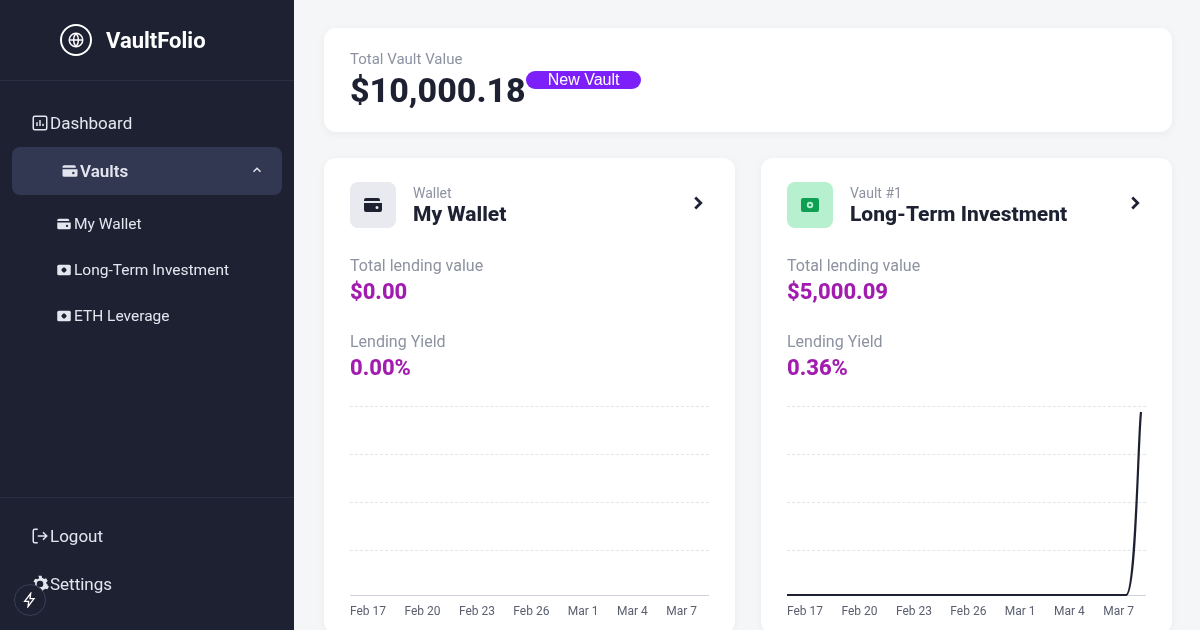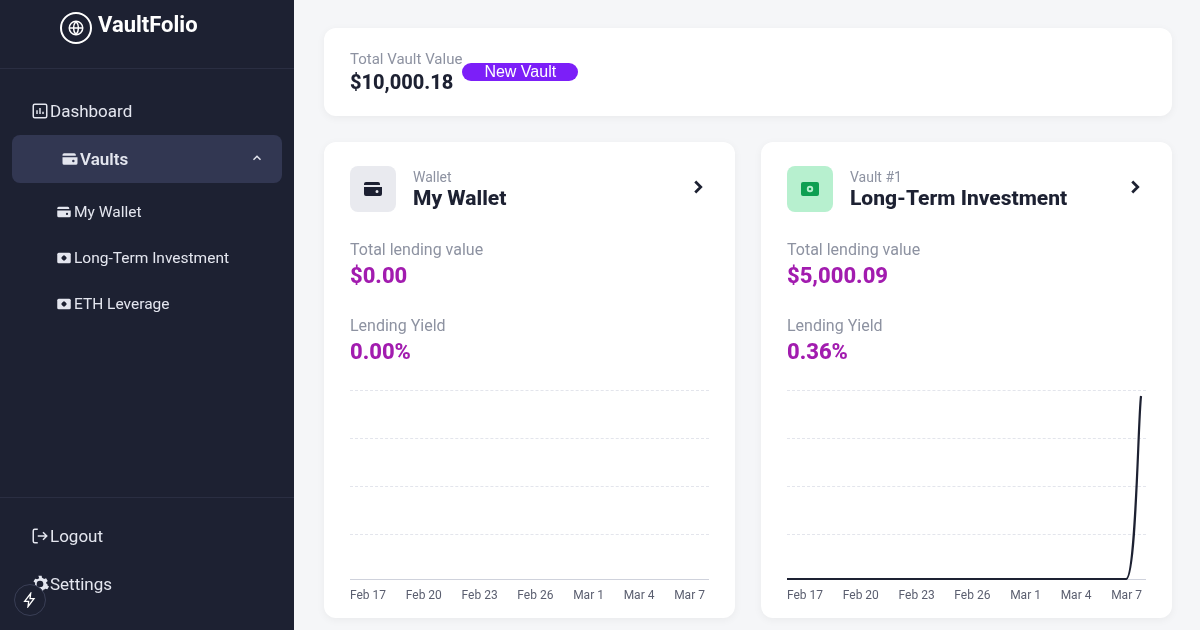--- a/index.html
+++ b/index.html
@@ -14,23 +14,23 @@
 .sidebar {
   width: 294px;
   background: #1d2132;
   color: #fff;
   display: flex;
   flex-direction: column;
   height: 100%;
 }
 .brand {
   display: flex;
-  align-items: flex-start;
-  gap: 6px;
-  padding: 12px 24px 24px 60px;
+  align-items: center;
+  gap: 14px;
+  padding: 24px 24px 24px 60px;
   border-bottom: 1px solid #2a2e42;
 }
 .brand-logo {
   width: 32px;
   height: 32px;
   border: 2px solid #fff;
   border-radius: 50%;
   display: flex;
   align-items: center;
   justify-content: center;
@@ -91,21 +91,21 @@
   padding: 22px 26px;
   display: flex;
   align-items: center;
   justify-content: flex-start;
 }
 .label {
   color: #8d92a1;
   font-size: 15px;
 }
 .big-value {
-  font-size: 20px;
+  font-size: 34px;
   font-weight: 800;
   color: #1d2132;
   margin-top: 2px;
 }
 .btn-primary {
   background: #7c1ff8;
   color: #fff;
   border: none;
   border-radius: 10px;
   padding: 0 22px;
@@ -160,21 +160,21 @@
 }
 .baseline {
   position: absolute;
   left: 0; right: 0;
   bottom: 20px;
   border-top: 1.5px solid #cfd2dc;
 }
 .x-labels {
   position: absolute;
   bottom: -2px;
-  left: 0; right: 4px;
+  left: 0; right: 12px;
   display: flex;
   justify-content: space-between;
   font-size: 12px;
   color: #5a5e6f;
 }
 .chart svg {
   position: absolute;
   left: 0; top: 0; right: 0;
   width: 100%;
   height: 190px;

